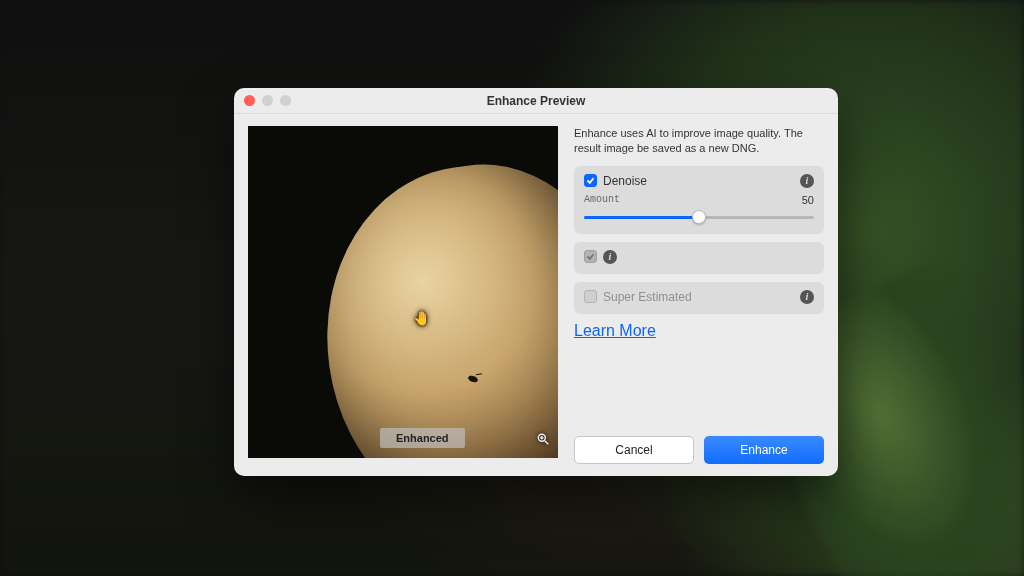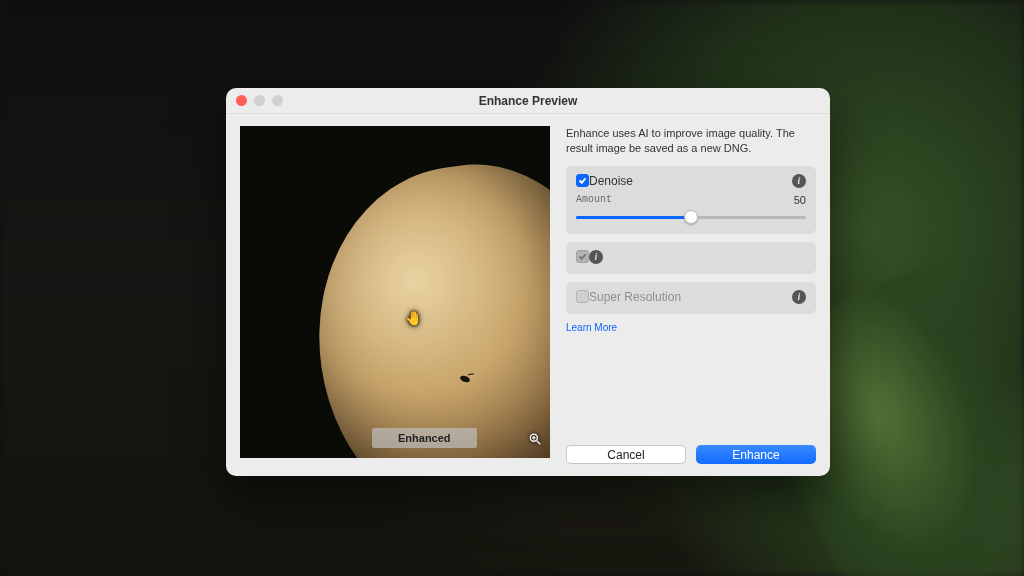--- a/index.html
+++ b/index.html
@@ -19,21 +19,21 @@
   .backdrop .leaf {
     position:absolute; right:-40px; top:280px; width:260px; height:380px;
     background: radial-gradient(ellipse at 40% 30%, #5b7d3b 0%, #2e4a22 40%, transparent 70%);
     transform: rotate(-25deg);
     filter: blur(2px);
   }
 
   
   .dialog {
     position: absolute;
-    left: 226px; top: 88px;
+    left: 234px; top: 88px;
     width: 604px; height: 388px;
     background: #ececec;
     border-radius: 10px;
     box-shadow: 0 20px 50px rgba(0,0,0,0.55);
     overflow: hidden;
   }
   .titlebar {
     height: 26px;
     display: flex; align-items: center;
     position: relative;
@@ -58,31 +58,31 @@
     background: radial-gradient(circle at 35% 30%, #e9d3a2 0%, #c8a56b 35%, #7a5a34 70%, #3b2c18 100%);
     transform: rotate(-8deg);
     box-shadow: inset -30px -40px 80px rgba(0,0,0,0.6);
   }
   .preview .bug { position:absolute; left:220px; top:250px; width:10px; height:6px; background:#1a140d; border-radius:50%; transform: rotate(20deg); }
   .preview .bug::after{content:"";position:absolute;left:6px;top:-4px;width:6px;height:1px;background:#1a140d;transform:rotate(-30deg);}
   .hand-cursor { position:absolute; left:165px; top:184px; color:#fff; font-size:14px; text-shadow:0 0 3px #000, 0 0 6px #000; transform: scaleX(-1);}
   .badge-enhanced {
     position:absolute; left:132px; bottom:10px;
     background: rgba(190,190,190,0.7); color:#222;
-    font-size:11px; font-weight:600; padding:4px 26px; border-radius:2px;
+    font-size:11px; font-weight:600; padding:4px 16px; border-radius:2px;
   }
   .zoom-icon { position:absolute; right:8px; bottom:8px; color:#eee; filter: drop-shadow(0 0 2px #000); }
   .zoom-icon svg { width:14px; height:14px; }
 
   
   .col { flex:1; display:flex; flex-direction:column; font-size:11px; color:#333; }
   .desc { line-height:1.35; margin-bottom:10px; }
 
   .panel { background:#dcdcdc; border-radius:6px; padding:8px 10px 10px; margin-bottom:8px; }
-  .panel-row { display:flex; align-items:center; }
+  .panel-row { display:flex; align-items:center; gap:6px; }
   .panel-title { font-size:12px; font-weight:500; flex:1; }
   .panel.disabled .panel-title { color:#8f8f8f; }
   .info-icon { width:14px;height:14px;border-radius:50%;background:#555;color:#dcdcdc;display:flex;align-items:center;justify-content:center;font-size:10px;font-weight:700;font-style:italic;font-family:Georgia,serif; }
   .panel.disabled .info-icon{background:#555;}
 
   .chk { width:13px;height:13px;border-radius:3px;border:1px solid #9a9a9a;background:#fff;display:flex;align-items:center;justify-content:center; flex-shrink:0;}
   .chk.checked { background:#0a66ff; border-color:#0a66ff; }
   .chk.checked svg { width:9px;height:9px; stroke:#fff; stroke-width:2.5; fill:none; }
   .chk.disabled { background:#cfcfcf; border-color:#b3b3b3; }
   .chk.disabled.checked { background:#b3b3b3; border-color:#a0a0a0; }
@@ -99,24 +99,24 @@
   .warn-row { display:flex; gap:8px; margin:6px 0 10px; }
   .warn-icon { color:#000; }
   .warn-icon svg{width:14px;height:14px;}
   .warn-text { font-size:10.5px; color:#333; line-height:1.35; }
 
   .est-row { display:flex; align-items:center; gap:6px; margin-bottom:4px; min-height:16px;}
   .timer-icon svg{width:12px;height:12px;}
   .est-row .spacer{flex:1;}
   .stack-label{font-size:11px;}
 
-  .link { color:#0a66ff; font-size:10px; cursor:pointer; }
+  .link { color:#0a66ff; font-size:16px; cursor:pointer;text-decoration:underline; }
 
   .footer { margin-top:auto; display:flex; gap:10px; justify-content:flex-end; padding-top:14px; }
-  .btn { width:120px; height:19px; border-radius:5px; font-size:12px; display:flex;align-items:center;justify-content:center; cursor:pointer; }
+  .btn { width:120px; height:28px; border-radius:5px; font-size:12px; display:flex;align-items:center;justify-content:center; cursor:pointer; }
   .btn.cancel { background:#fff; border:1px solid #c6c6c6; color:#222; }
   .btn.primary { background: linear-gradient(#3a8bff,#116cff); color:#fff; font-weight:500;text-align:right; }
 </style>
 </head>
 <body>
 
 <div class="backdrop">
   <div class="leaf"></div>
 </div>
 
@@ -179,21 +179,21 @@
                 <polyline points="2,6 5,9 10,3"></polyline>
               </svg>
           </div>
           <div class="info-icon">i</div>
         </div>
       </div>
 
       <div class="panel disabled">
         <div class="panel-row">
           <div class="chk disabled"></div>
-          <div class="panel-title">Super Resolution</div>
+          <div class="panel-title">Super Estimated</div>
           <div class="info-icon">i</div>
         </div>
       </div>
 
 
 
       <div class="link">Learn More</div>
 
       <div class="footer">
         <div class="btn cancel">Cancel</div>

